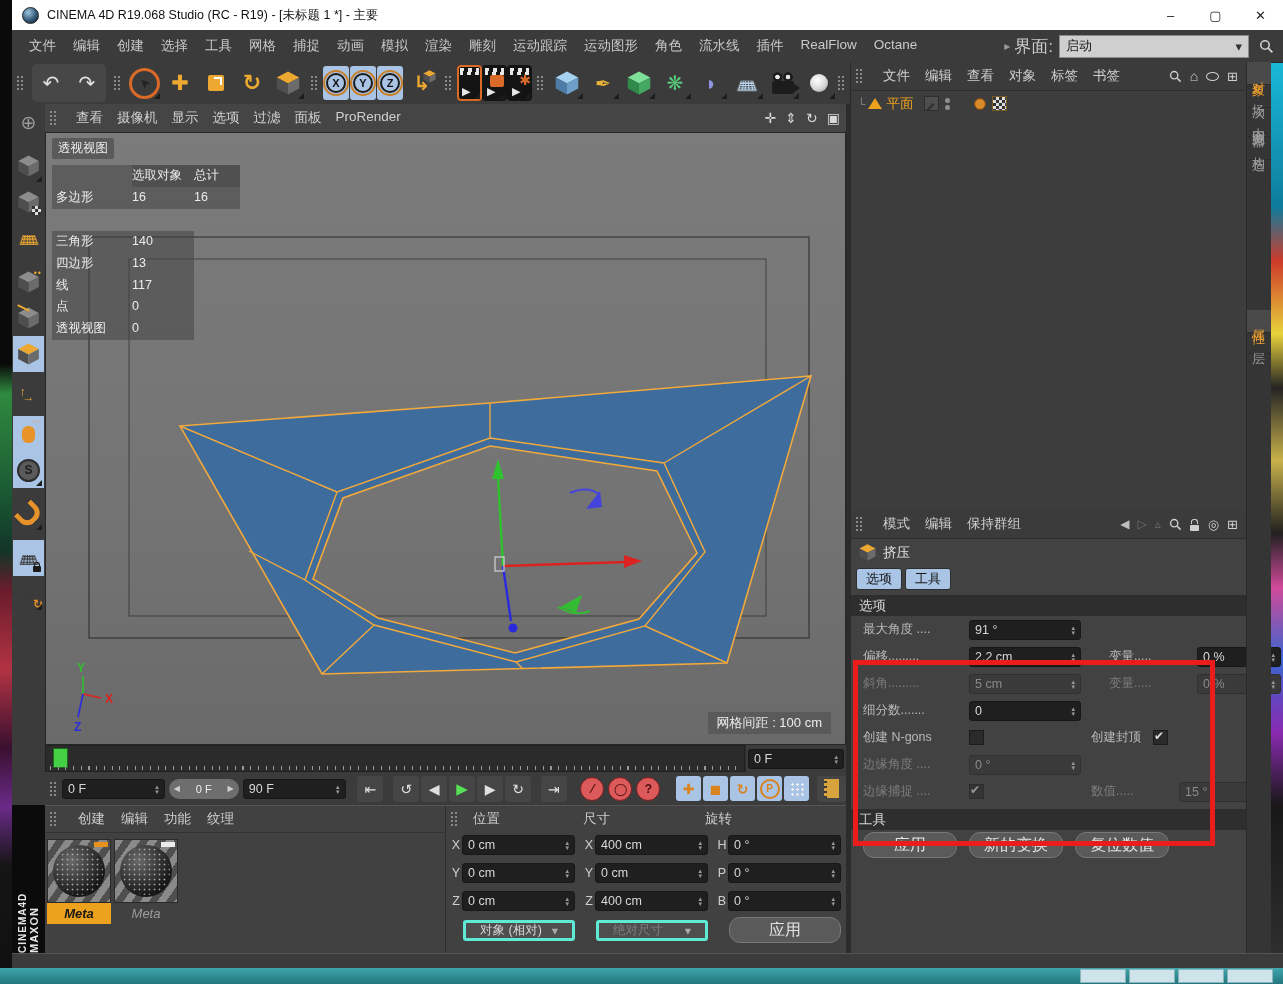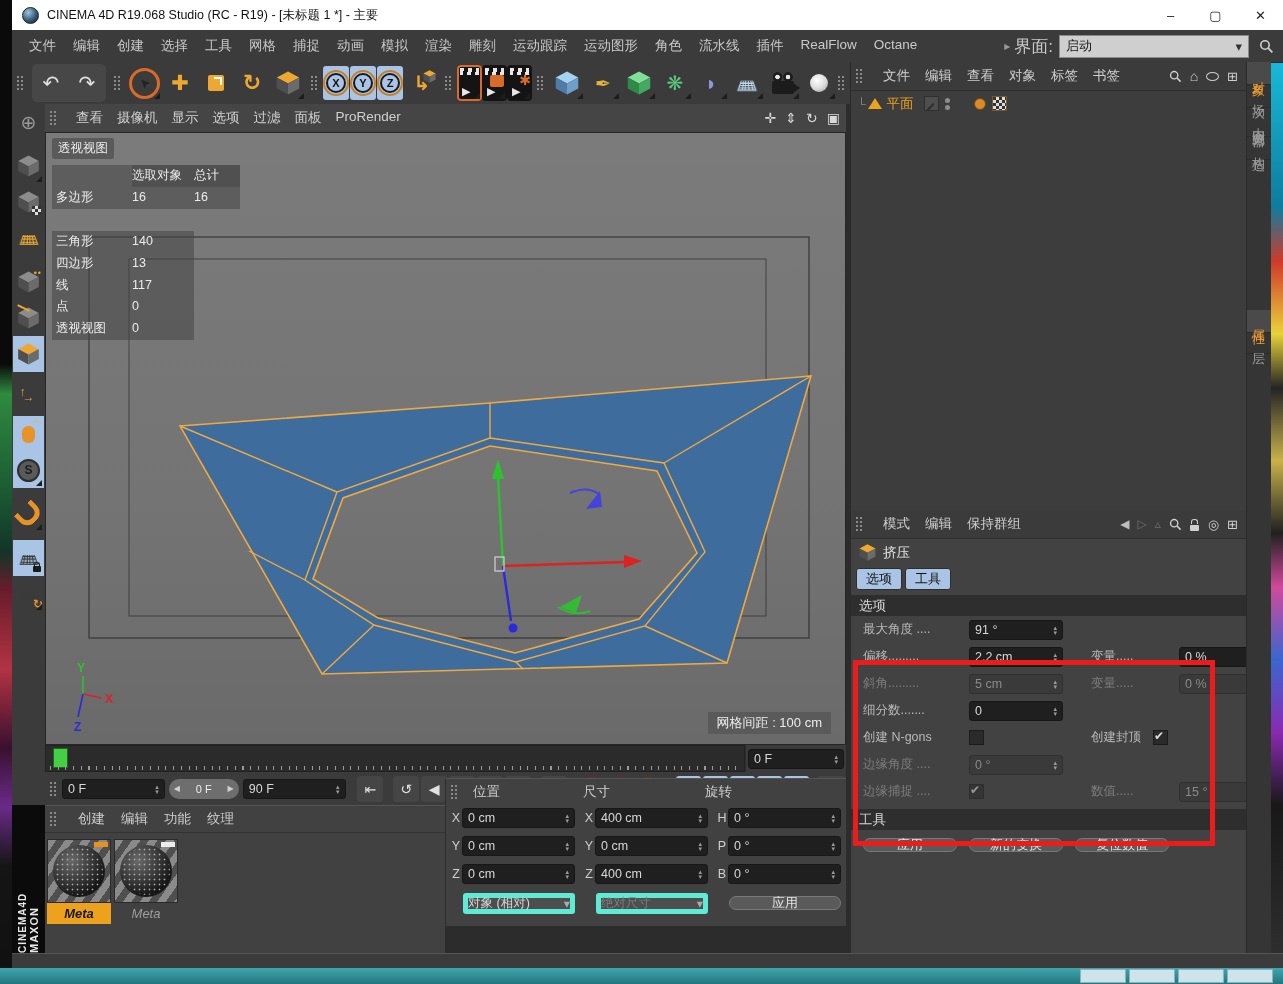--- a/index.html
+++ b/index.html
@@ -176,34 +176,34 @@
     background:radial-gradient(circle at 35% 30%,#6a6a6a,#161616 72%);}
   .matimg::after{content:"";position:absolute;left:7px;top:7px;right:7px;bottom:7px;border-radius:50%;
     background:radial-gradient(#aaa 0.8px,transparent 1.1px);background-size:5px 5px;}
   .badge{position:absolute;top:2px;right:2px;width:14px;height:5px;background:#e8921e;z-index:2;}
   .badge.white{background:#ececec;}
   .matlbl{height:21px;display:flex;align-items:center;justify-content:center;font-size:13px;}
   .mat.sel .matlbl{background:#eda21e;color:#181818;font-weight:700;}
   .mat:not(.sel) .matlbl{color:#9d9d9d;}
 
   
-  #coords{left:445px;top:778px;width:401px;height:148px;background:#414141;border-top:1px solid #555;border-left:1px solid #2e2e2e;box-sizing:border-box;}
+  #coords{left:445px;top:805px;width:401px;height:148px;background:#414141;border-top:1px solid #555;border-left:1px solid #2e2e2e;box-sizing:border-box;}
   #coord-head{display:flex;align-items:center;height:25px;}
   #coord-head .ct{font-size:13.5px;color:#cdcdcd;}
   .crow{display:flex;align-items:center;height:28px;}
   .cgrp{display:flex;align-items:center;width:133px;flex:none;}
   .cgrp .ax{width:12px;text-align:center;color:#cfcfcf;font-size:12.5px;flex:none;margin-left:4px;}
   .cgrp .fld{flex:1;margin-right:4px;}
   .cbot{display:flex;align-items:center;height:30px;}
-  .dd{height:21px;background:#4e4e4e;border:5px solid #5eead4;border-radius:3px;color:#d8d8d8;display:flex;align-items:center;
-    padding:0 0;font-size:12.5px;box-sizing:border-box;}
+  .dd{height:21px;background:#4e4e4e;border:3px solid #5eead4;border-radius:3px;color:#d8d8d8;display:flex;align-items:center;
+    padding:0 14px;font-size:12.5px;box-sizing:border-box;}
   .dd::after{content:"▾";margin-left:auto;padding-left:6px;color:#aaa;}
   .dd.dis{color:#7d7d7d;}
-  .btn{height:14px;background:#5a5a5a;border:1px solid #787878;border-radius:11px;color:#e2e2e2;display:flex;align-items:center;
-    justify-content:center;font-size:13px;box-sizing:border-box;}
+  .btn{height:26px;background:#5a5a5a;border:1px solid #787878;border-radius:11px;color:#e2e2e2;display:flex;align-items:center;
+    justify-content:center;font-size:16px;box-sizing:border-box;}
 
   
   #right-panel{left:850px;top:62px;width:396px;height:891px;background:#3d3d3d;border-left:1px solid #2a2a2a;box-sizing:border-box;}
   #om{position:absolute;left:0;top:0;width:100%;height:448px;background:#3d3d3d;}
   #om-menu,#am-menu{display:flex;align-items:center;height:28px;background:#3b3b3b;border-bottom:1px solid #2e2e2e;}
   #om-menu .mi,#am-menu .mi{margin-left:15px;font-size:13.5px;color:#cdcdcd;}
   .hicons{margin-left:auto;display:flex;align-items:center;margin-right:8px;color:#cfcfcf;}
   .hicons>*{margin-left:8px;}
   .eye{width:11px;height:7px;border:1.5px solid #cfcfcf;border-radius:50%;}
   #om-row{display:flex;align-items:center;height:25px;padding-left:6px;}
@@ -221,21 +221,21 @@
 
   #am{position:absolute;left:0;top:448px;width:100%;height:443px;background:#424242;}
   #am-title{display:flex;align-items:center;height:27px;padding-left:8px;color:#e0e0e0;font-size:13.5px;}
   #am-title .cube{width:17px;height:17px;margin-right:7px;}
   #am-tabs{display:flex;align-items:center;height:25px;padding-left:5px;}
   .amtab{background:#a9c4e4;color:#141414;border:1px solid #2e2e2e;border-radius:3px;padding:1px 9px;margin-right:3px;font-size:13px;}
   .sechead{height:21px;background:#2e2e2e;color:#d5d5d5;display:flex;align-items:center;padding-left:8px;font-size:13.5px;margin-top:4px;}
   .arow{display:flex;align-items:center;height:27px;padding-left:12px;font-size:12.5px;}
   .albl{width:106px;color:#b9b9b9;flex:none;white-space:nowrap;overflow:hidden;}
   .albl.dim,.albl2.dim{color:#7c7c7c;}
-  .afld{width:94px;flex:none;}
+  .afld{width:112px;flex:none;}
   .spacer28{width:28px;flex:none;}
   .albl2{width:88px;color:#b9b9b9;flex:none;white-space:nowrap;}
   .afld2{width:84px;flex:none;}
   .cb{width:13px;height:13px;background:#2a2a2a;border:1px solid #1c1c1c;position:relative;flex:none;}
   .cb.on::after{content:"✔";position:absolute;left:0px;top:-2px;color:#dcdcdc;font-size:12px;}
   .cb.dim{opacity:.55;}
   #am-btnrow{display:flex;align-items:center;height:30px;padding-left:12px;}
   #am-btnrow .btn{width:94px;margin-right:12px;}
 
   

